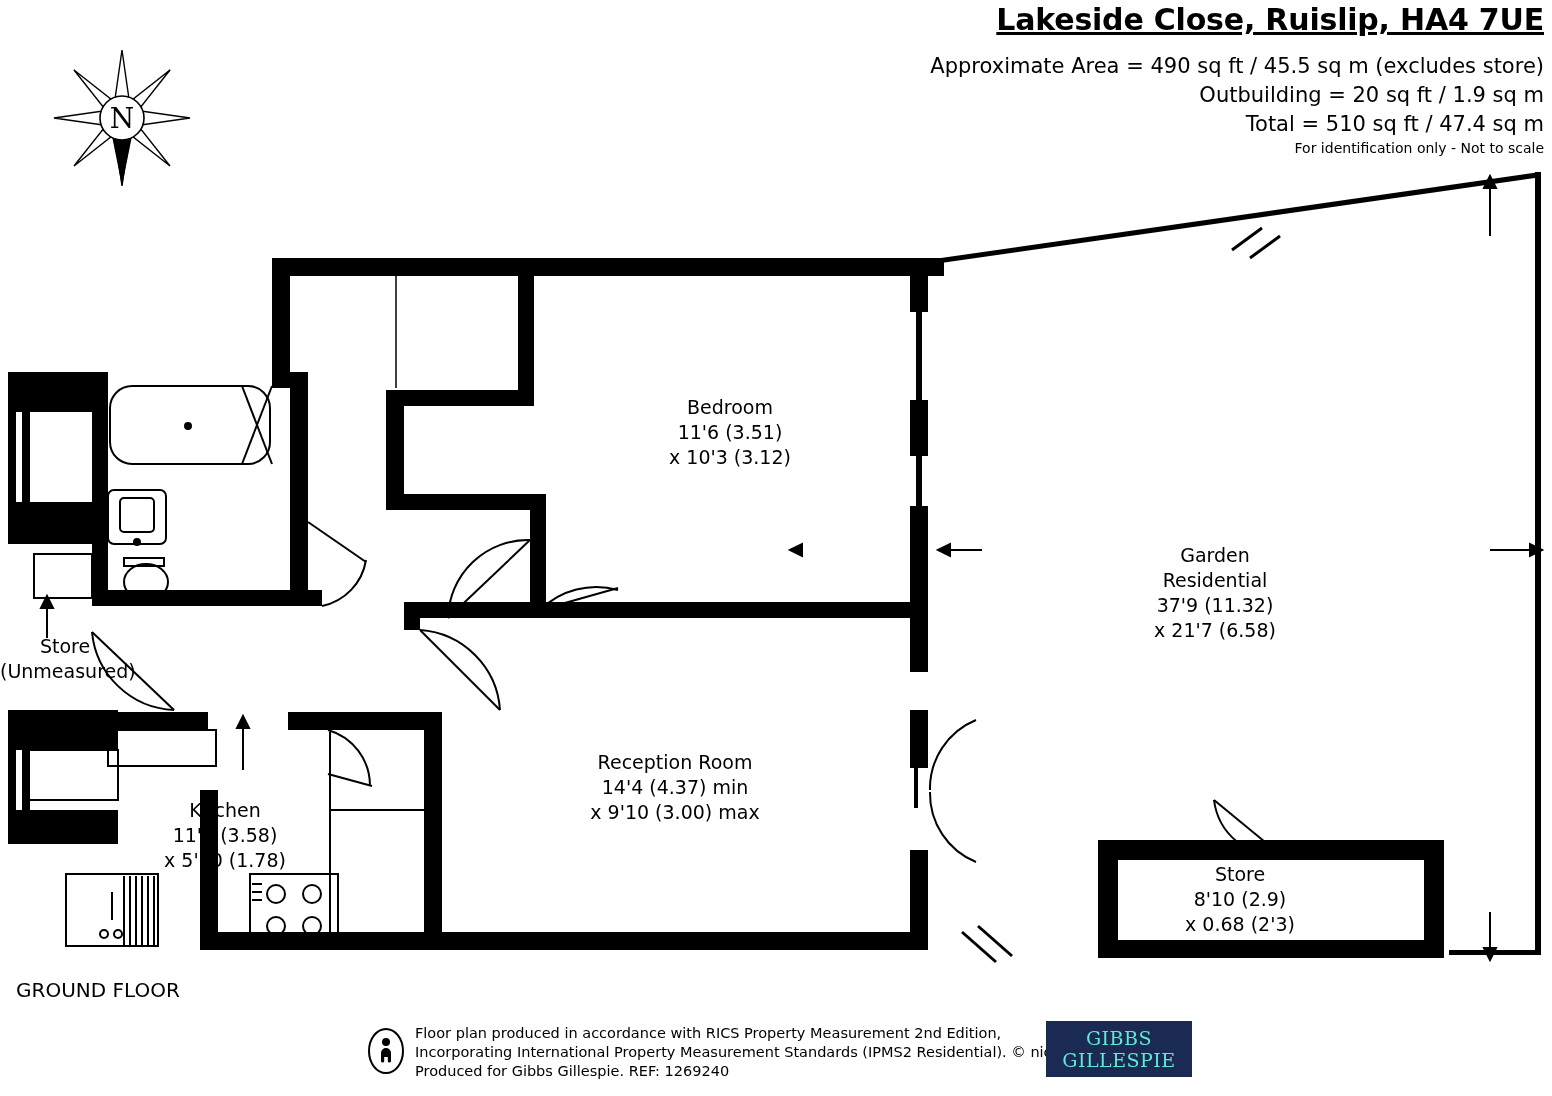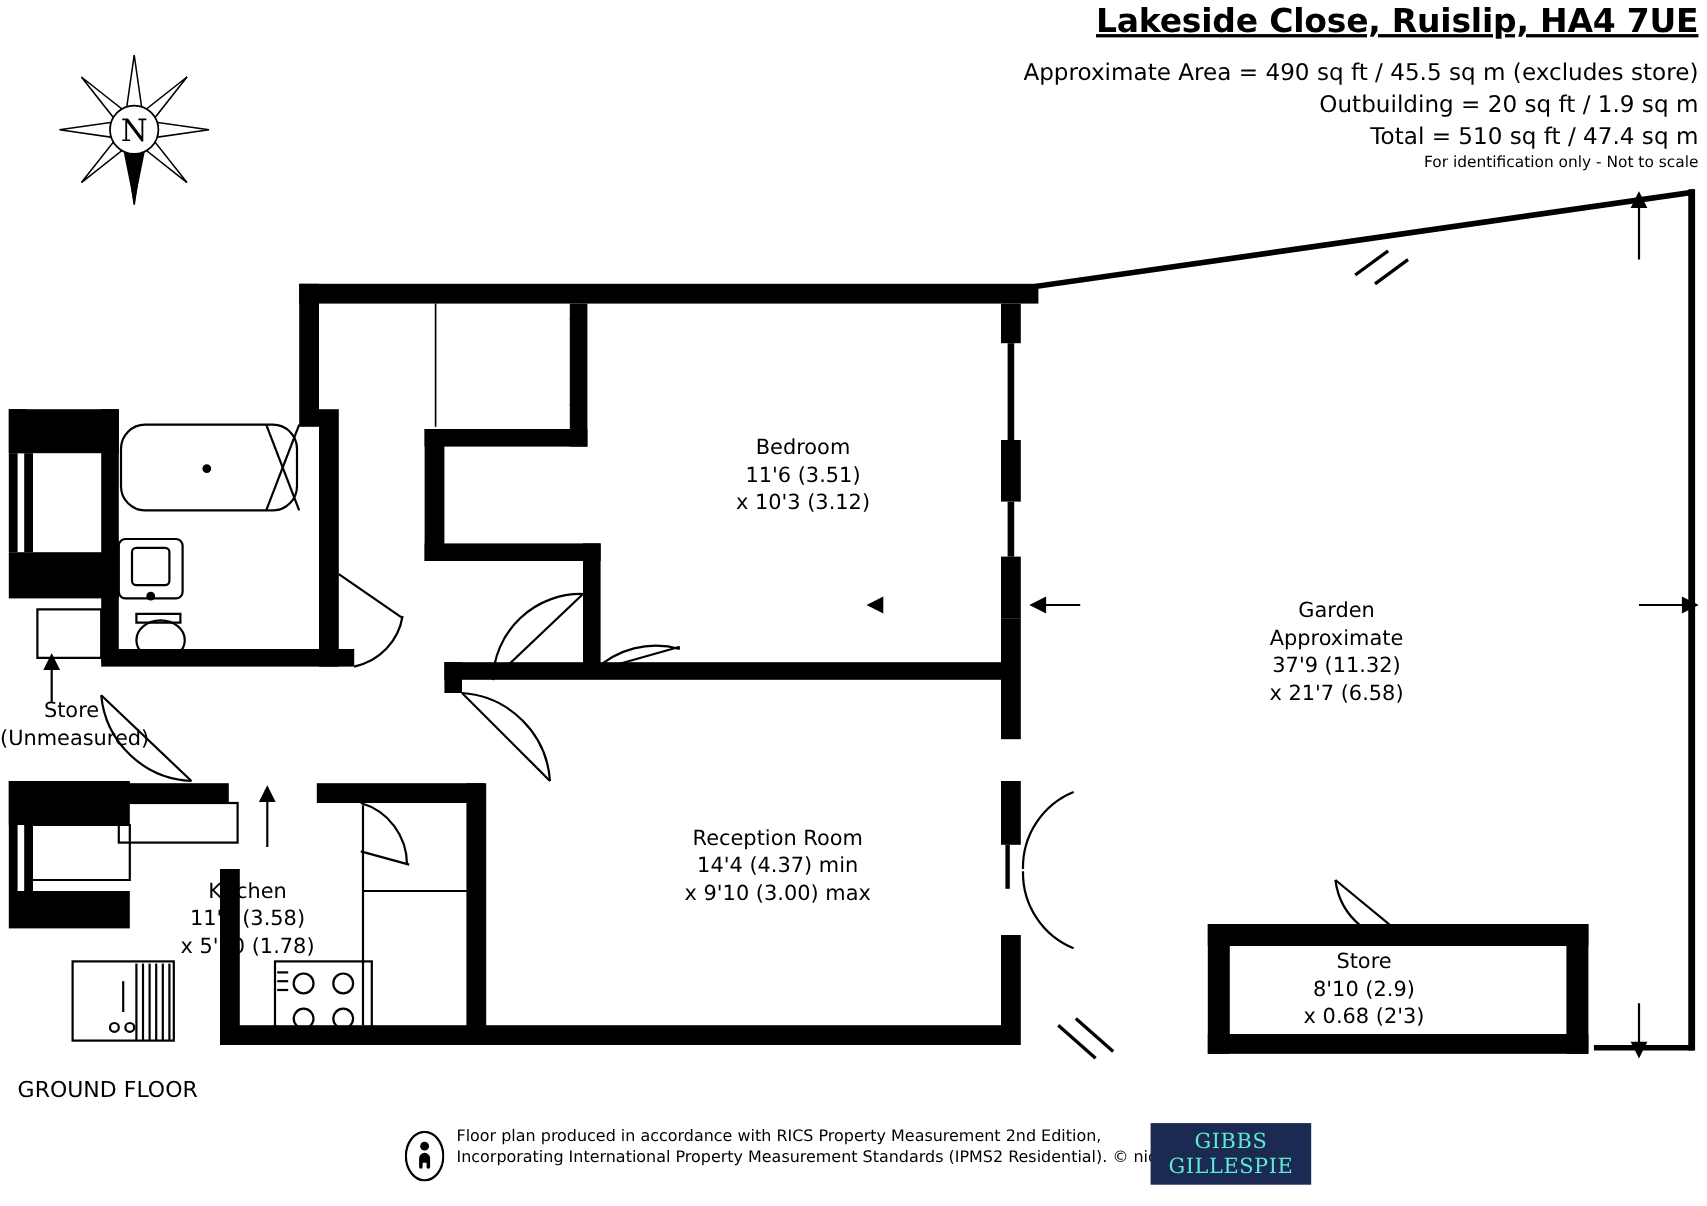--- a/index.html
+++ b/index.html
@@ -62,21 +62,21 @@
   .room-label {
     text-align: center;
     font-size: 19px;
     line-height: 25px;
     white-space: nowrap;
   }
   .room-label .rname { font-size: 19px; }
 
   #lbl-bedroom { left: 620px; top: 395px; width: 220px; }
   #lbl-garden  { left: 1100px; top: 543px; width: 230px; }
-  #lbl-reception { left: 592px; top: 750px; width: 230px; }
+  #lbl-reception { left: 560px; top: 750px; width: 230px; }
   #lbl-kitchen { left: 110px; top: 798px; width: 230px; }
   #lbl-store-outb { left: 1125px; top: 862px; width: 230px; }
   #lbl-store-unm {
     left: 0px; top: 634px; width: 130px;
     text-align: center; font-size: 19px; line-height: 25px;
   }
   #ground-floor {
     left: 16px; top: 978px;
     font-size: 20px;
   }
@@ -306,21 +306,21 @@
 </div>
 
 <div class="abs room-label" id="lbl-bedroom">
   <div class="rname">Bedroom</div>
   <div>11'6 (3.51)</div>
   <div>x 10'3 (3.12)</div>
 </div>
 
 <div class="abs room-label" id="lbl-garden">
   <div class="rname">Garden</div>
-  <div>Approximate</div>
+  <div>Residential</div>
   <div>37'9 (11.32)</div>
   <div>x 21'7 (6.58)</div>
 </div>
 
 <div class="abs room-label" id="lbl-reception">
   <div class="rname">Reception Room</div>
   <div>14'4 (4.37) min</div>
   <div>x 9'10 (3.00) max</div>
 </div>
 
@@ -347,18 +347,19 @@
   <svg width="36" height="46" viewBox="0 0 36 46">
     <ellipse cx="18" cy="23" rx="17" ry="22" fill="none" stroke="#000000" stroke-width="2"></ellipse>
     <circle cx="18" cy="14" r="4" fill="#000000"></circle>
     <path d="M18 20 a5 5 0 0 0 -5 5 v8 a1.6 1.6 0 0 0 3.2 0 v-4 h3.6 v4 a1.6 1.6 0 0 0 3.2 0 v-8 a5 5 0 0 0 -5 -5 z" fill="#000000"></path>
   </svg>
 </div>
 
 <div class="abs" id="footer-note">
   <div>Floor plan produced in accordance with RICS Property Measurement 2nd Edition,</div>
   <div>Incorporating International Property Measurement Standards (IPMS2 Residential).   © nichecom 2025.</div>
+  <div>Produced for Gibbs Gillespie.   REF:  1269240</div>
 </div>
 
 <div class="abs" id="logo">
   <span class="l1">GIBBS</span>
   <span class="l2">GILLESPIE</span>
 </div>
 
 </body></html>

